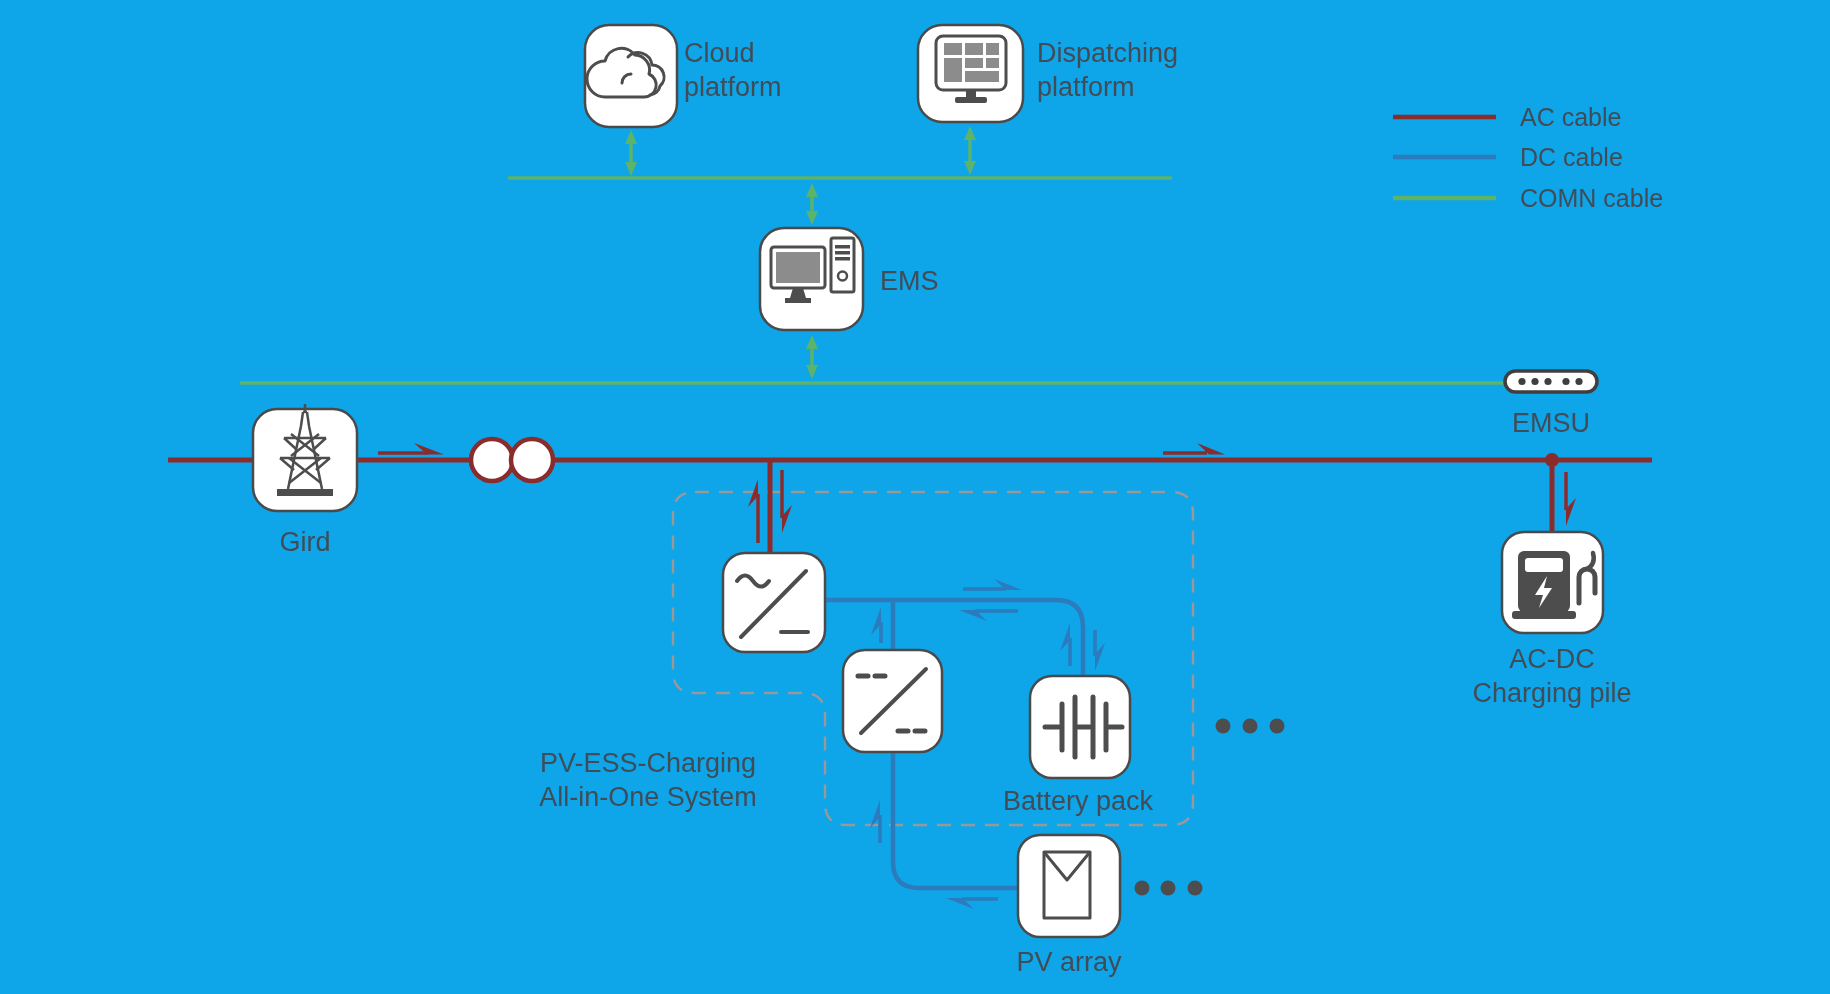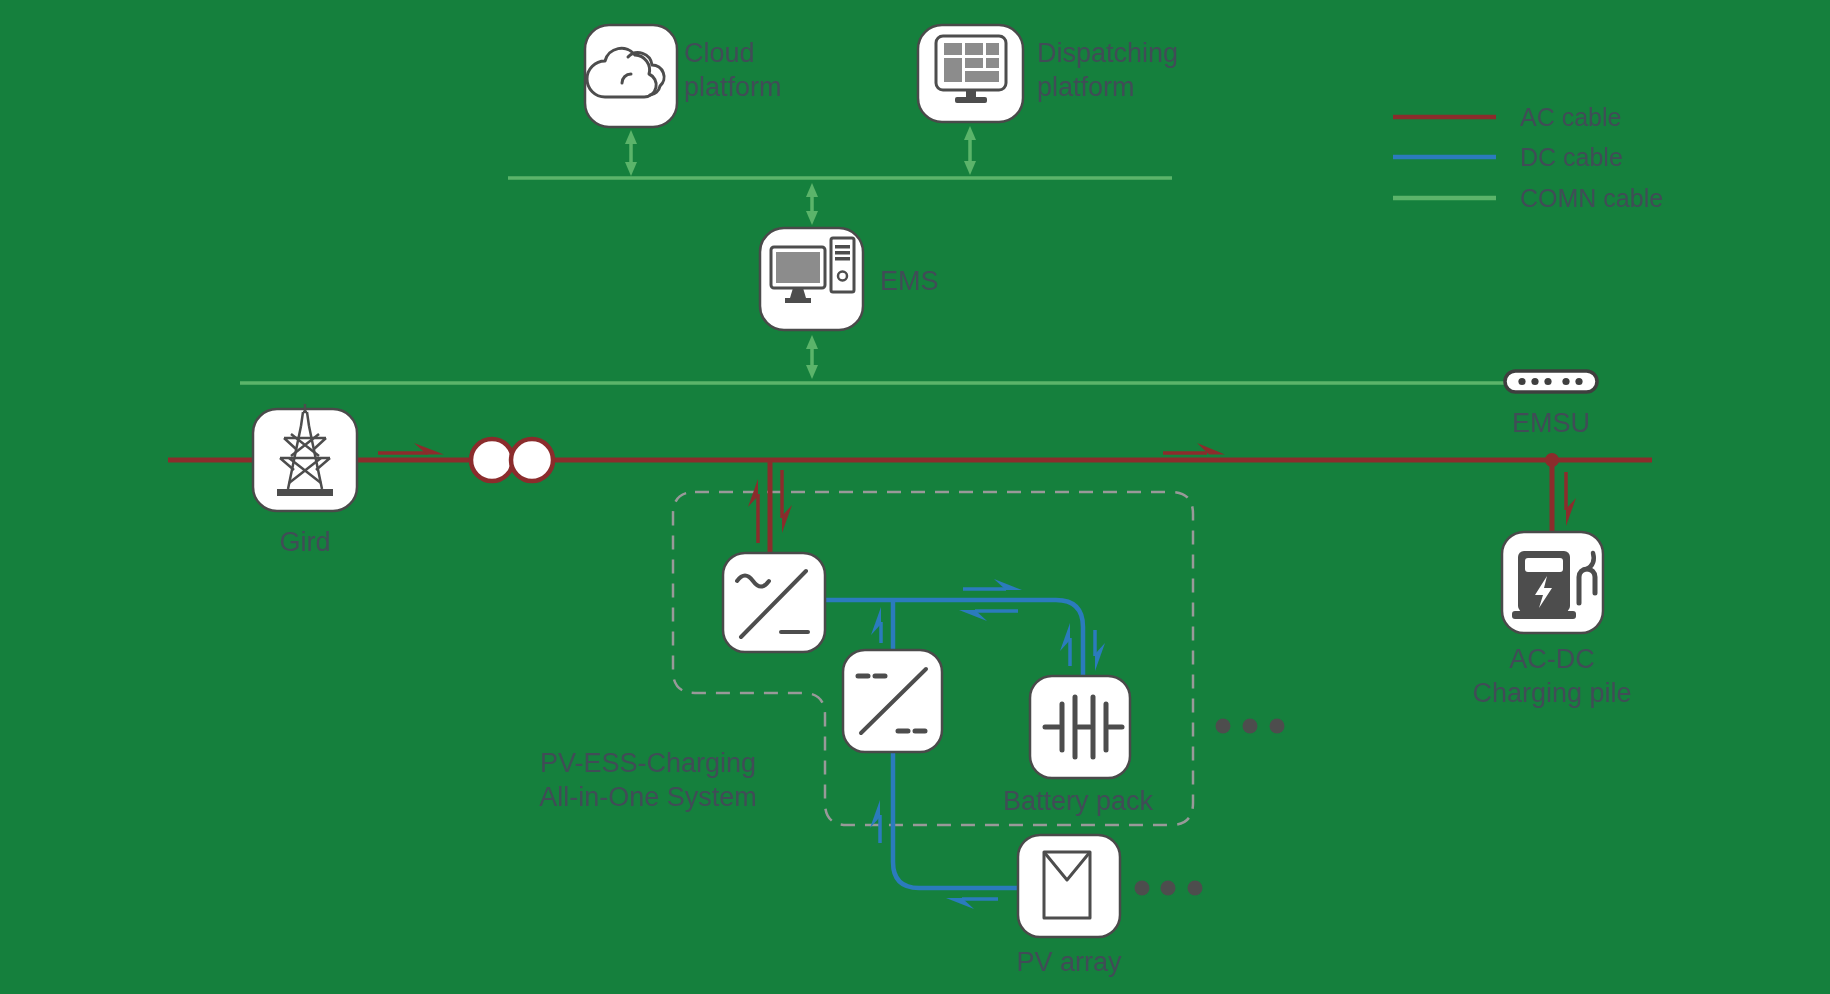--- a/index.html
+++ b/index.html
@@ -1,16 +1,16 @@
 <!DOCTYPE html>
 <html style="--ac: #8B2C2C; --dc: #2B7BBD; --comn: #5BB46A; --icon: #4D4D4D; --box_border: #4A4A4A; --label: #414C57; --dashed: #999999;"><head>
 <meta charset="utf-8">
 <style>
   html,body{margin:0;padding:0;background:#ffffff;}
-  .canvas{position:relative;width:1830px;height:994px;background:#15803d;overflow:hidden;}
+  .canvas{position:relative;width:1830px;height:994px;background:#0ea5e9;overflow:hidden;}
   svg{display:block;}
   text{font-family:"Liberation Sans","DejaVu Sans",sans-serif;fill:var(--label);}
   .label{font-size:27px;}
   .legend-label{font-size:25px;}
   .stroke-ac{stroke:var(--ac);}   .fill-ac{fill:var(--ac);}
   .stroke-dc{stroke:var(--dc);}   .fill-dc{fill:var(--dc);}
   .stroke-comn{stroke:var(--comn);} .fill-comn{fill:var(--comn);}
   .stroke-icon{stroke:var(--icon);} .fill-icon{fill:var(--icon);}
   .node-box{fill:#ffffff;stroke:var(--box_border);stroke-width:2.5;}
   .dashed{stroke:var(--dashed);stroke-width:2.5;fill:none;stroke-dasharray:14 10;}

